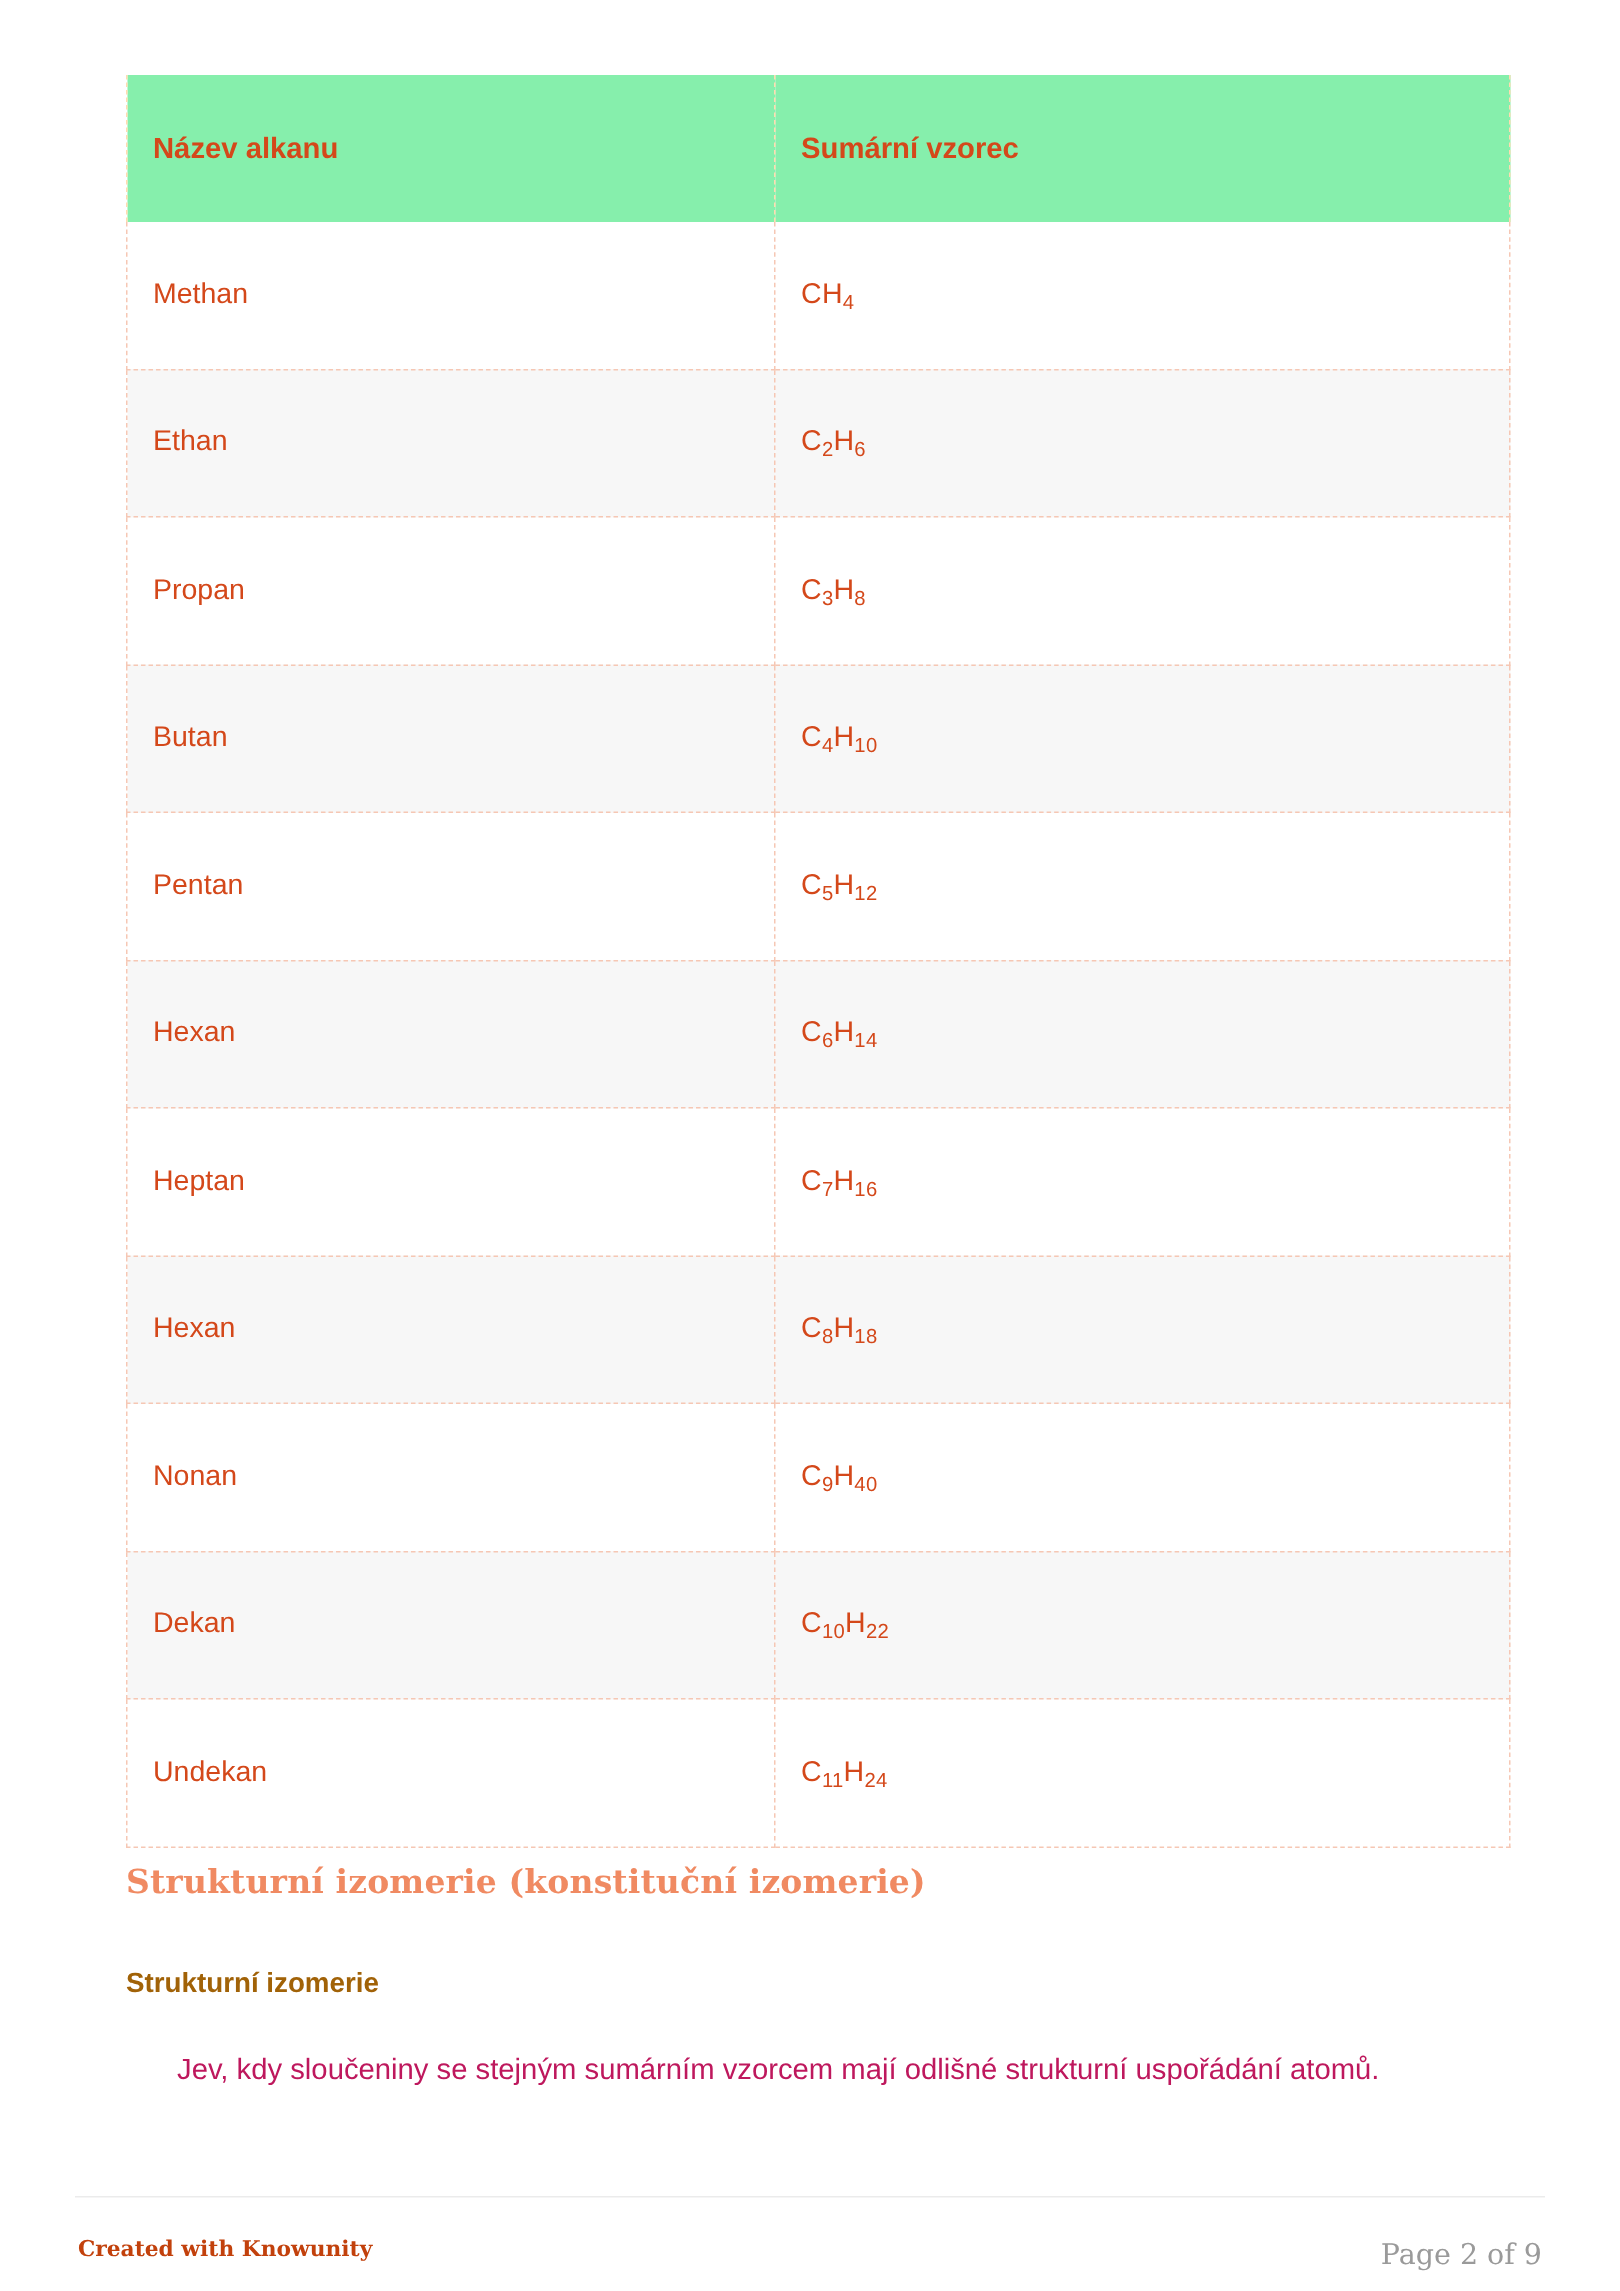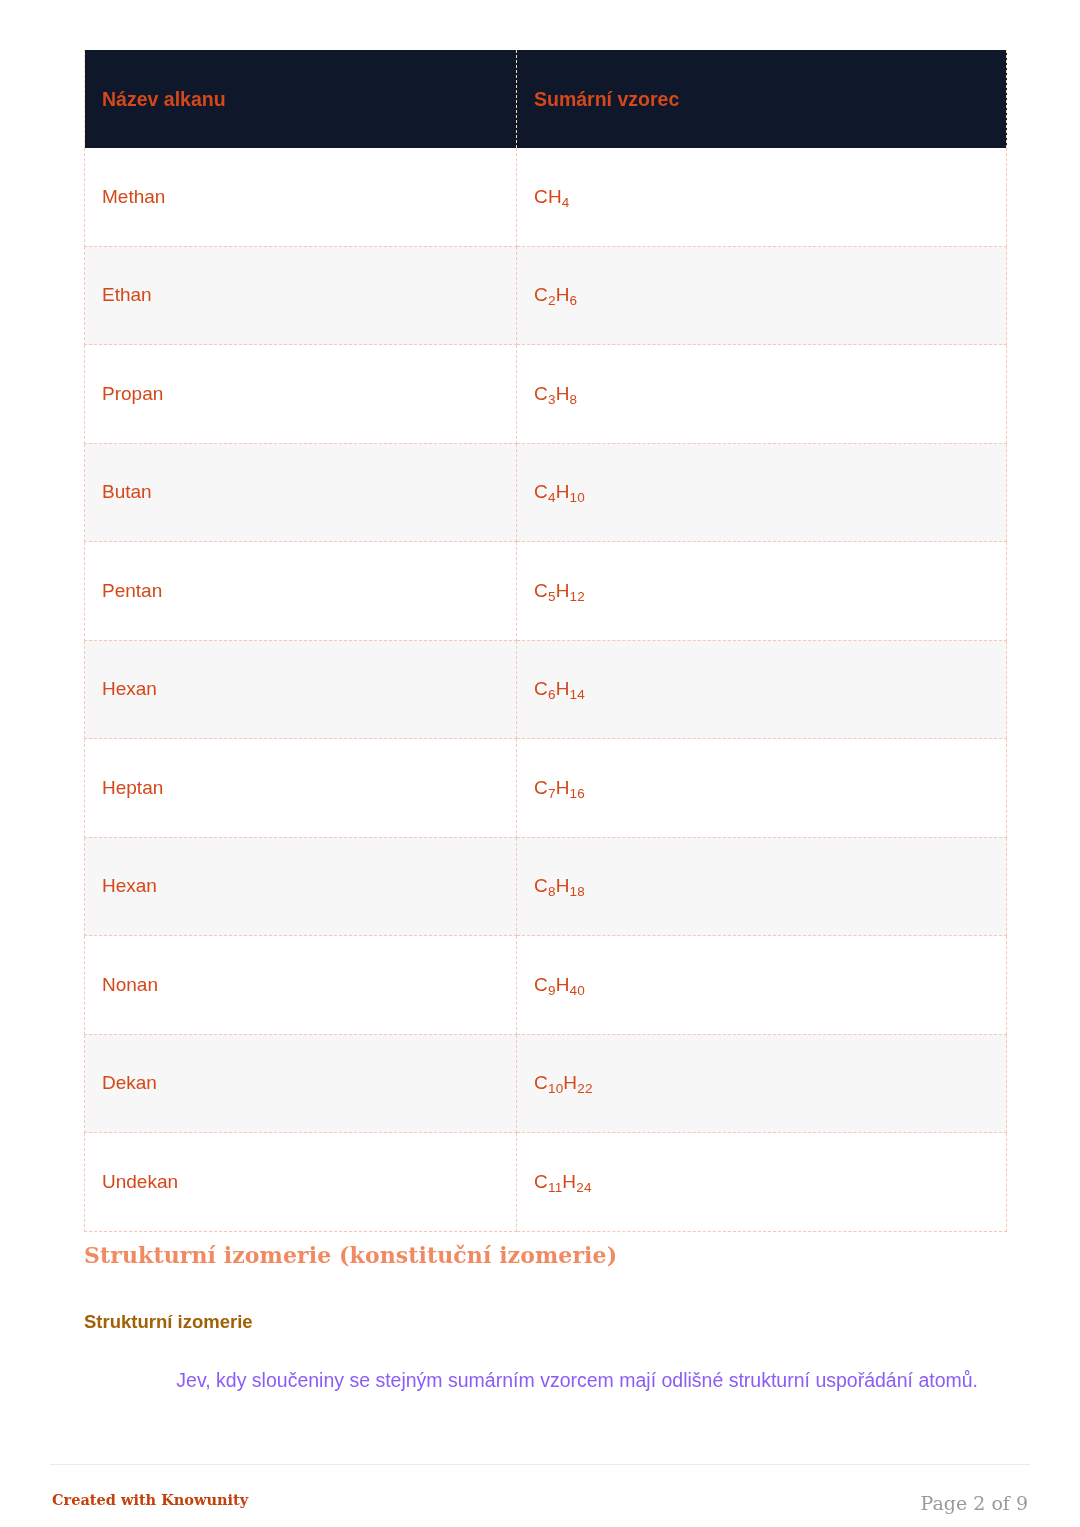--- a/index.html
+++ b/index.html
@@ -42,21 +42,21 @@
     vertical-align: middle;
     padding: 0 0 0 17px;
     border-right: 1px dashed #f6c7b4;
     border-bottom: 1px dashed #f6c7b4;
   }
   table.alkane-table th:first-child,
   table.alkane-table td:first-child {
     border-left: 1px dashed #f6c7b4;
   }
   table.alkane-table thead th {
-    background: #0f172a;
+    background: #86efac;
     height: 98px;
     font-size: 19.5px;
     font-weight: bold;
     color: #d4481a;
     border-bottom: none;
     border-right-color: #ffdcb0;
   }
   table.alkane-table thead th:first-child {
     border-left-color: #ffdcb0;
   }
@@ -105,23 +105,22 @@
     color: #a16207;
   }
   p.definition {
     position: absolute;
     left: 118px;
     top: 1362px;
     width: 860px;
     margin: 0;
     font-size: 19.5px;
     line-height: 37px;
-    color: #8b5cf6;
+    color: #be185d;
     font-weight: normal;
-    text-align: right;
   }
 
   
   .footer-line {
     position: absolute;
     left: 50px;
     right: 50px;
     top: 1464px;
     height: 1px;
     background: #ebebeb;

